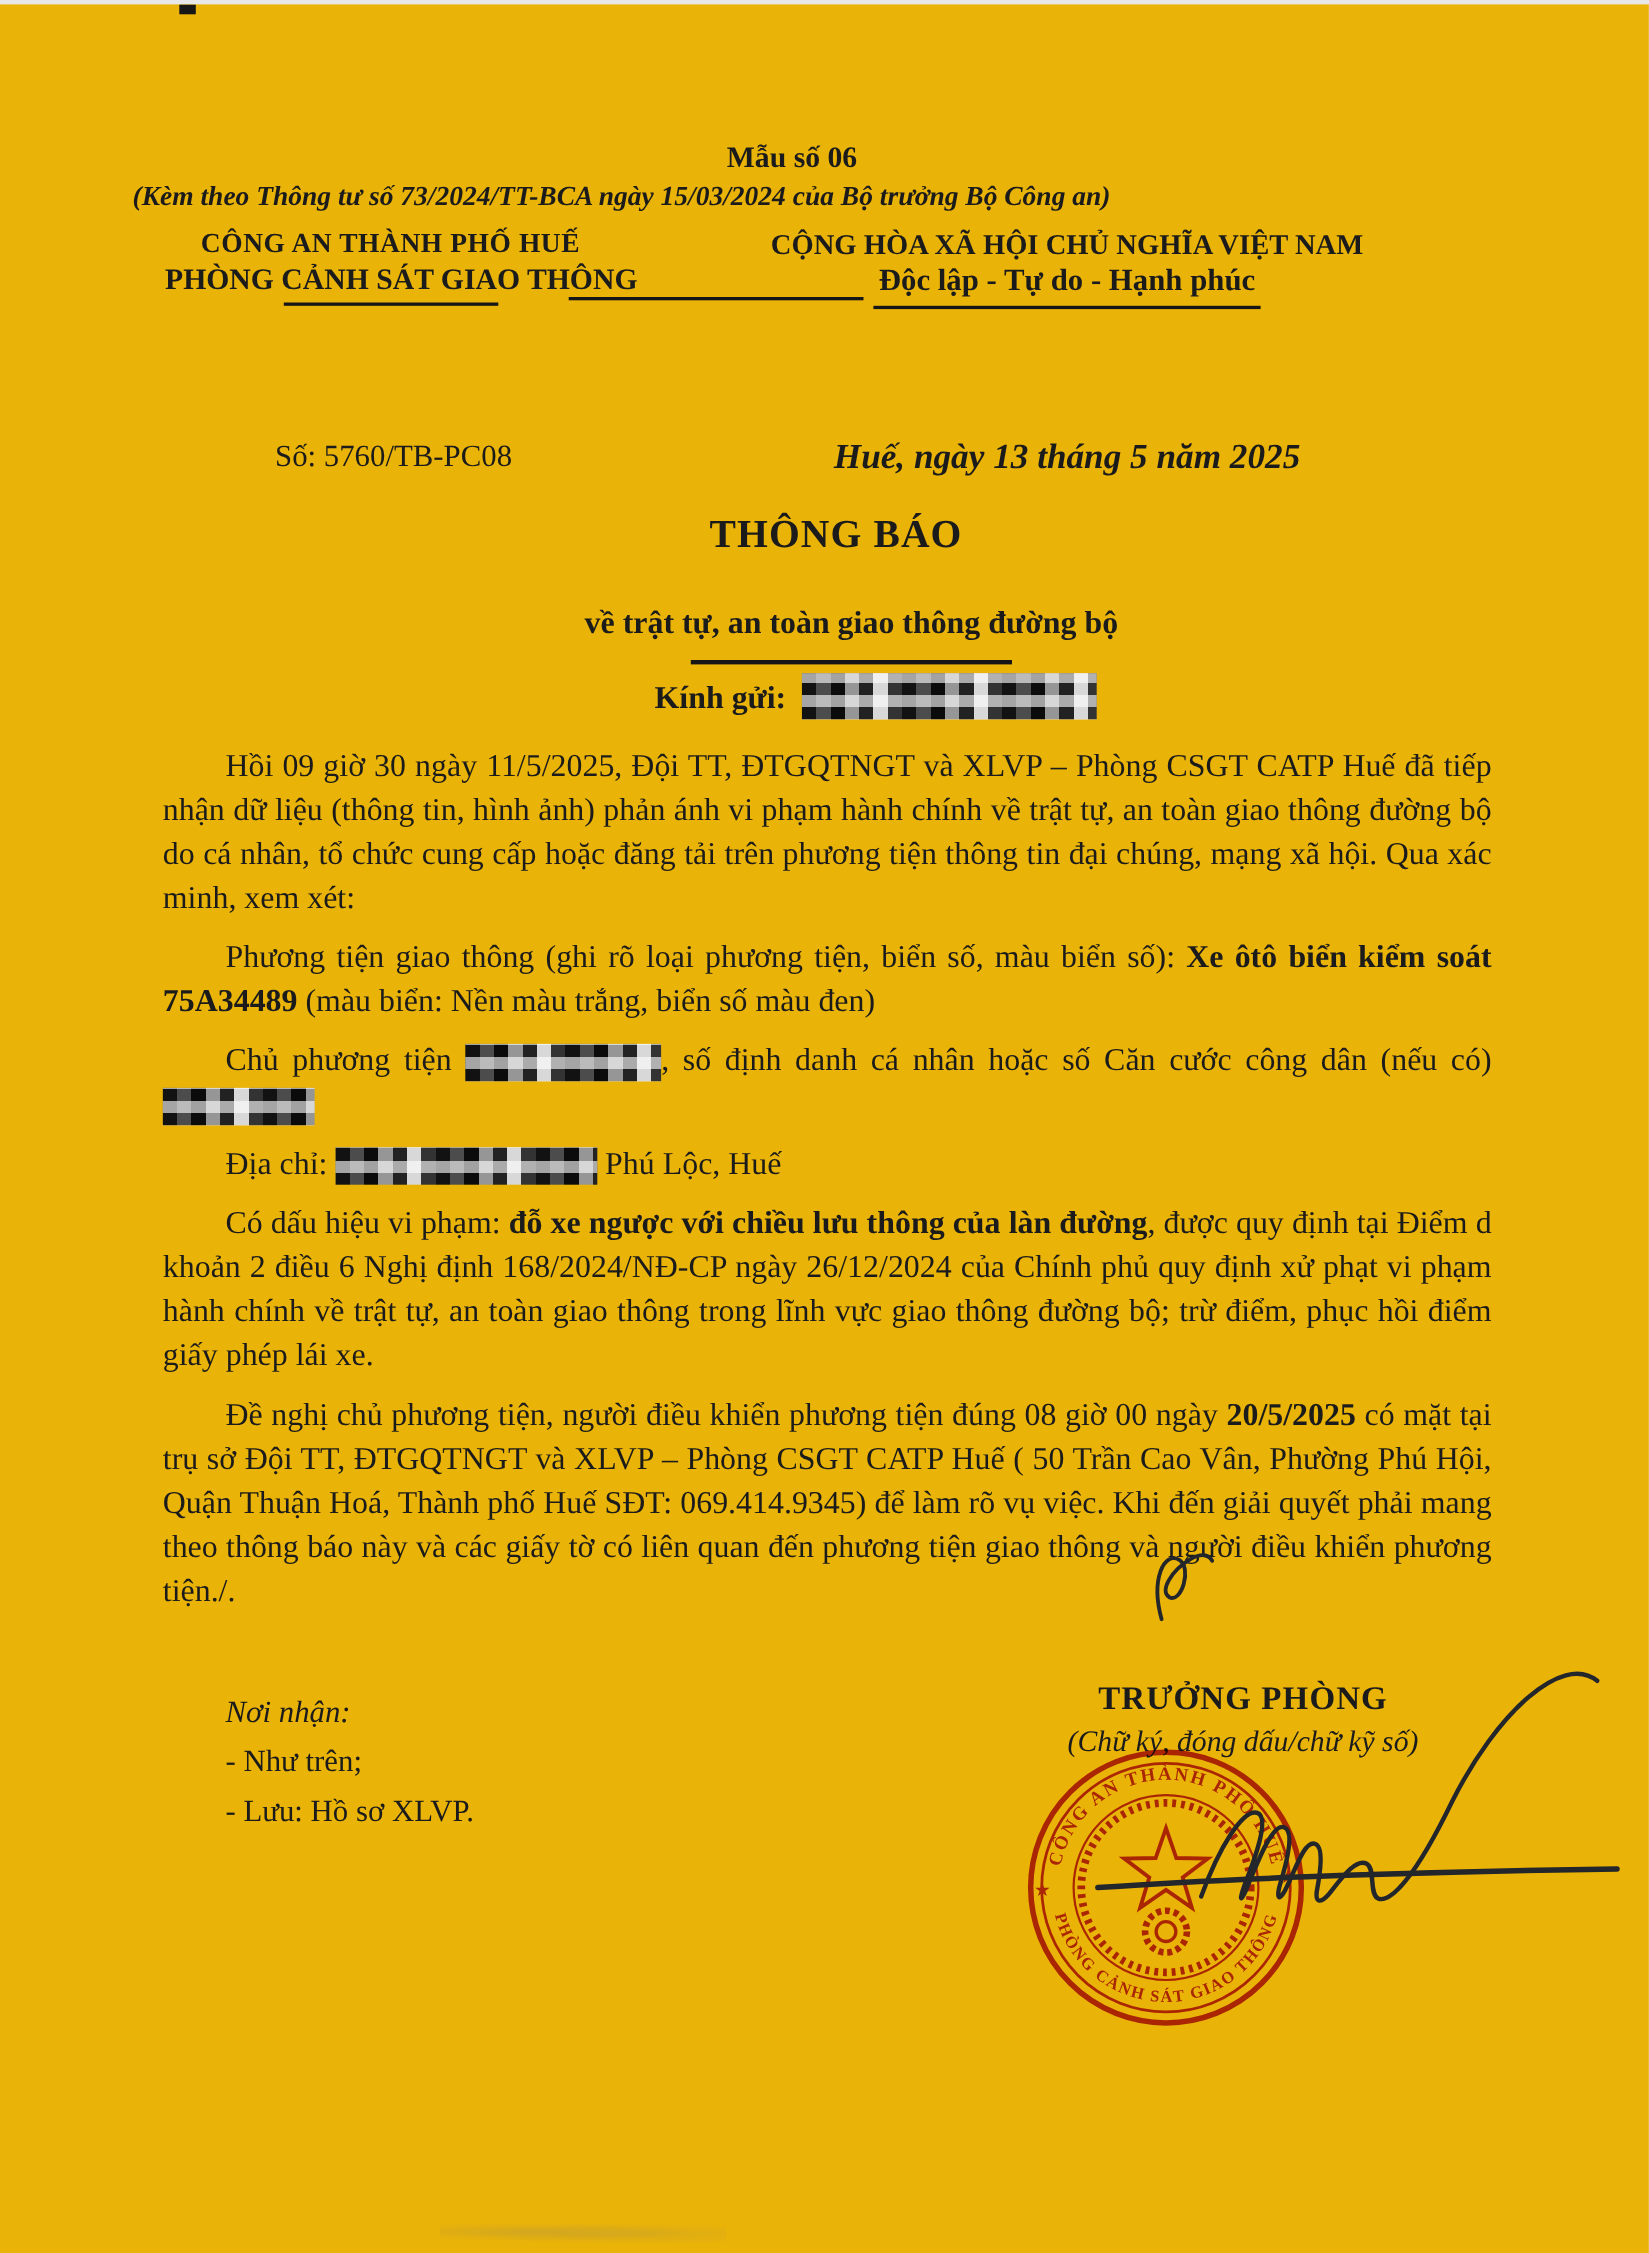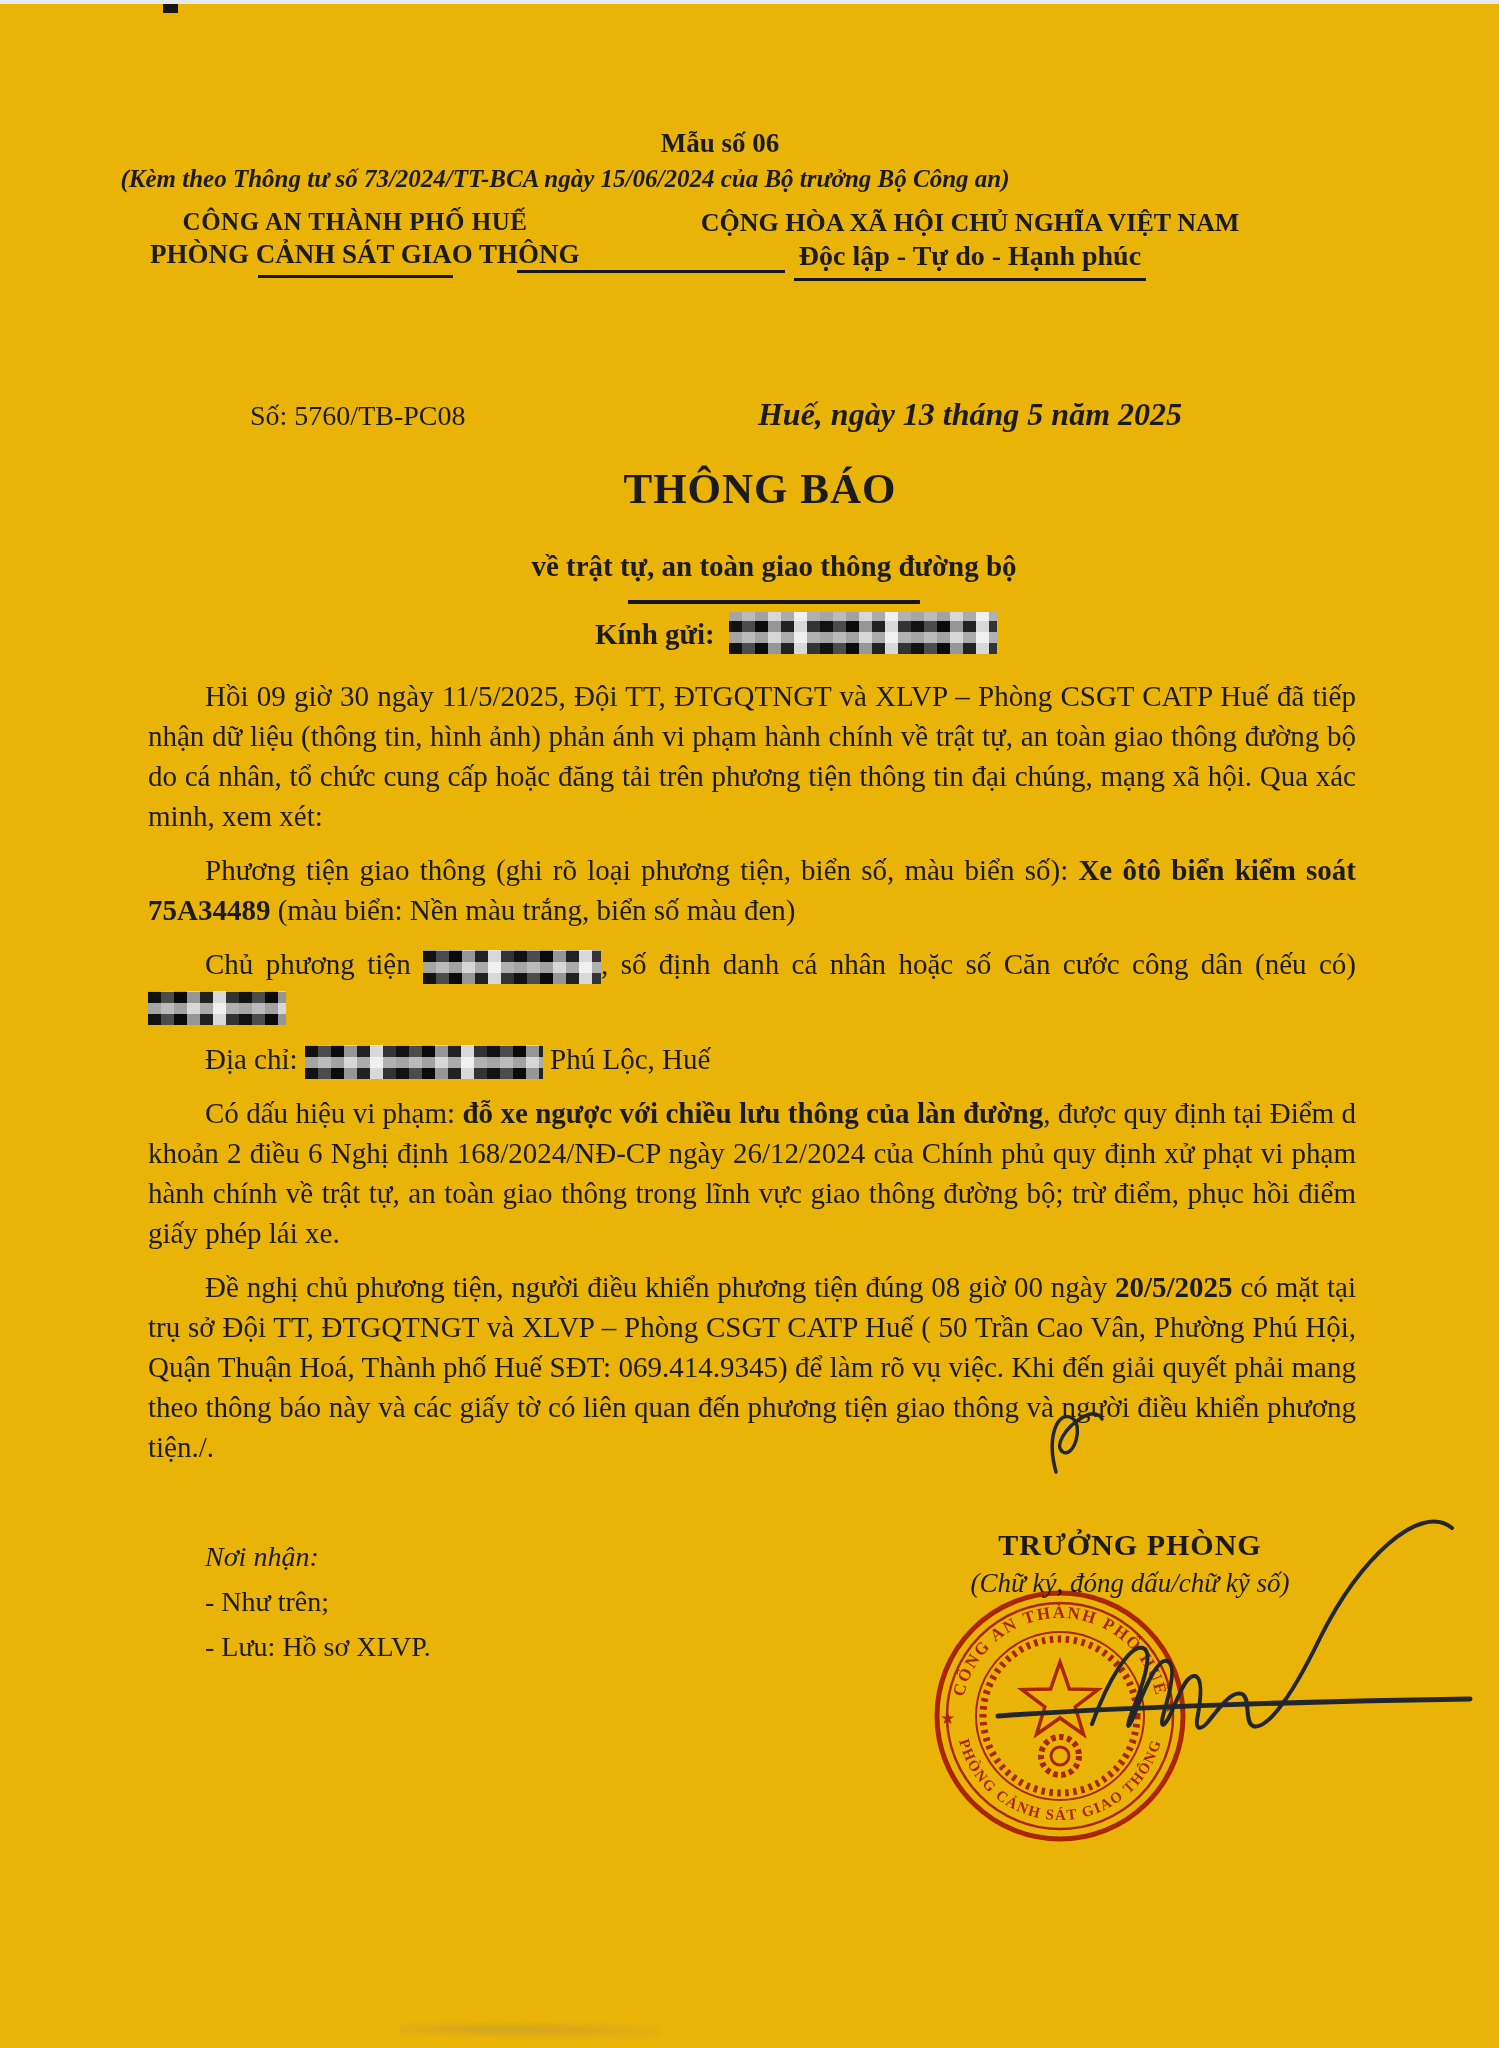--- a/index.html
+++ b/index.html
@@ -28,21 +28,21 @@
   .hdr-underline-left{width:195px;height:3px;background:#161616;margin:5px auto 0 auto;}
 
   .hdr-right{left:665px;top:204px;width:610px;}
   .hdr-right .l1{font-size:26px;font-weight:bold;}
   .hdr-right .l2{font-size:28px;font-weight:bold;margin-top:2px;}
   .hdr-underline-right{width:352px;height:3px;background:#161616;margin:6px auto 0 auto;}
 
   .doc-no{left:250px;top:396px;font-size:28px;}
   .place-date{left:665px;top:392px;width:610px;font-size:32px;font-weight:bold;font-style:italic;}
 
-  .doc-title{left:30px;top:460px;width:1460px;font-size:43px;font-weight:bold;letter-spacing:1px;}
+  .doc-title{left:30px;top:460px;width:1460px;font-size:36px;font-weight:bold;letter-spacing:1px;}
   .doc-sub1{left:30px;top:506px;width:1460px;font-size:29px;font-weight:bold;}
   .doc-sub2{left:44px;top:546px;width:1460px;font-size:29px;font-weight:bold;}
   .title-rule{left:628px;top:596px;width:292px;height:4px;background:#161616;}
 
   .salutation{left:595px;top:608px;font-size:29px;}
   .salutation b{font-weight:bold;}
 
   .redact{
     display:inline-block;vertical-align:middle;
     background:
@@ -74,21 +74,21 @@
      radial-gradient(ellipse at 70% 60%, rgba(120,120,120,.12), transparent 60%);}
 </style>
 </head>
 <body>
 
 <div class="page">
 
   <div class="corner-mark"></div>
 
   <div class="abs form-no center">Mẫu số 06</div>
-  <div class="abs form-note center">(Kèm theo Thông tư số 73/2024/TT-BCA ngày 15/06/2024 của Bộ trưởng Bộ Công an)</div>
+  <div class="abs form-note center">(Kèm theo Thông tư số 73/2024/TT-BCA ngày 15/03/2024 của Bộ trưởng Bộ Công an)</div>
   <div class="abs rule-top"></div>
 
   <div class="abs hdr-left center">
     <div class="l1 nowrap">CÔNG AN THÀNH PHỐ HUẾ</div>
     <div class="l2 nowrap">PHÒNG CẢNH SÁT GIAO THÔNG</div>
     <div class="hdr-underline-left"></div>
   </div>
   <div class="abs hdr-right center">
     <div class="l1 nowrap">CỘNG HÒA XÃ HỘI CHỦ NGHĨA VIỆT NAM</div>
     <div class="l2 nowrap">Độc lập - Tự do - Hạnh phúc</div>

